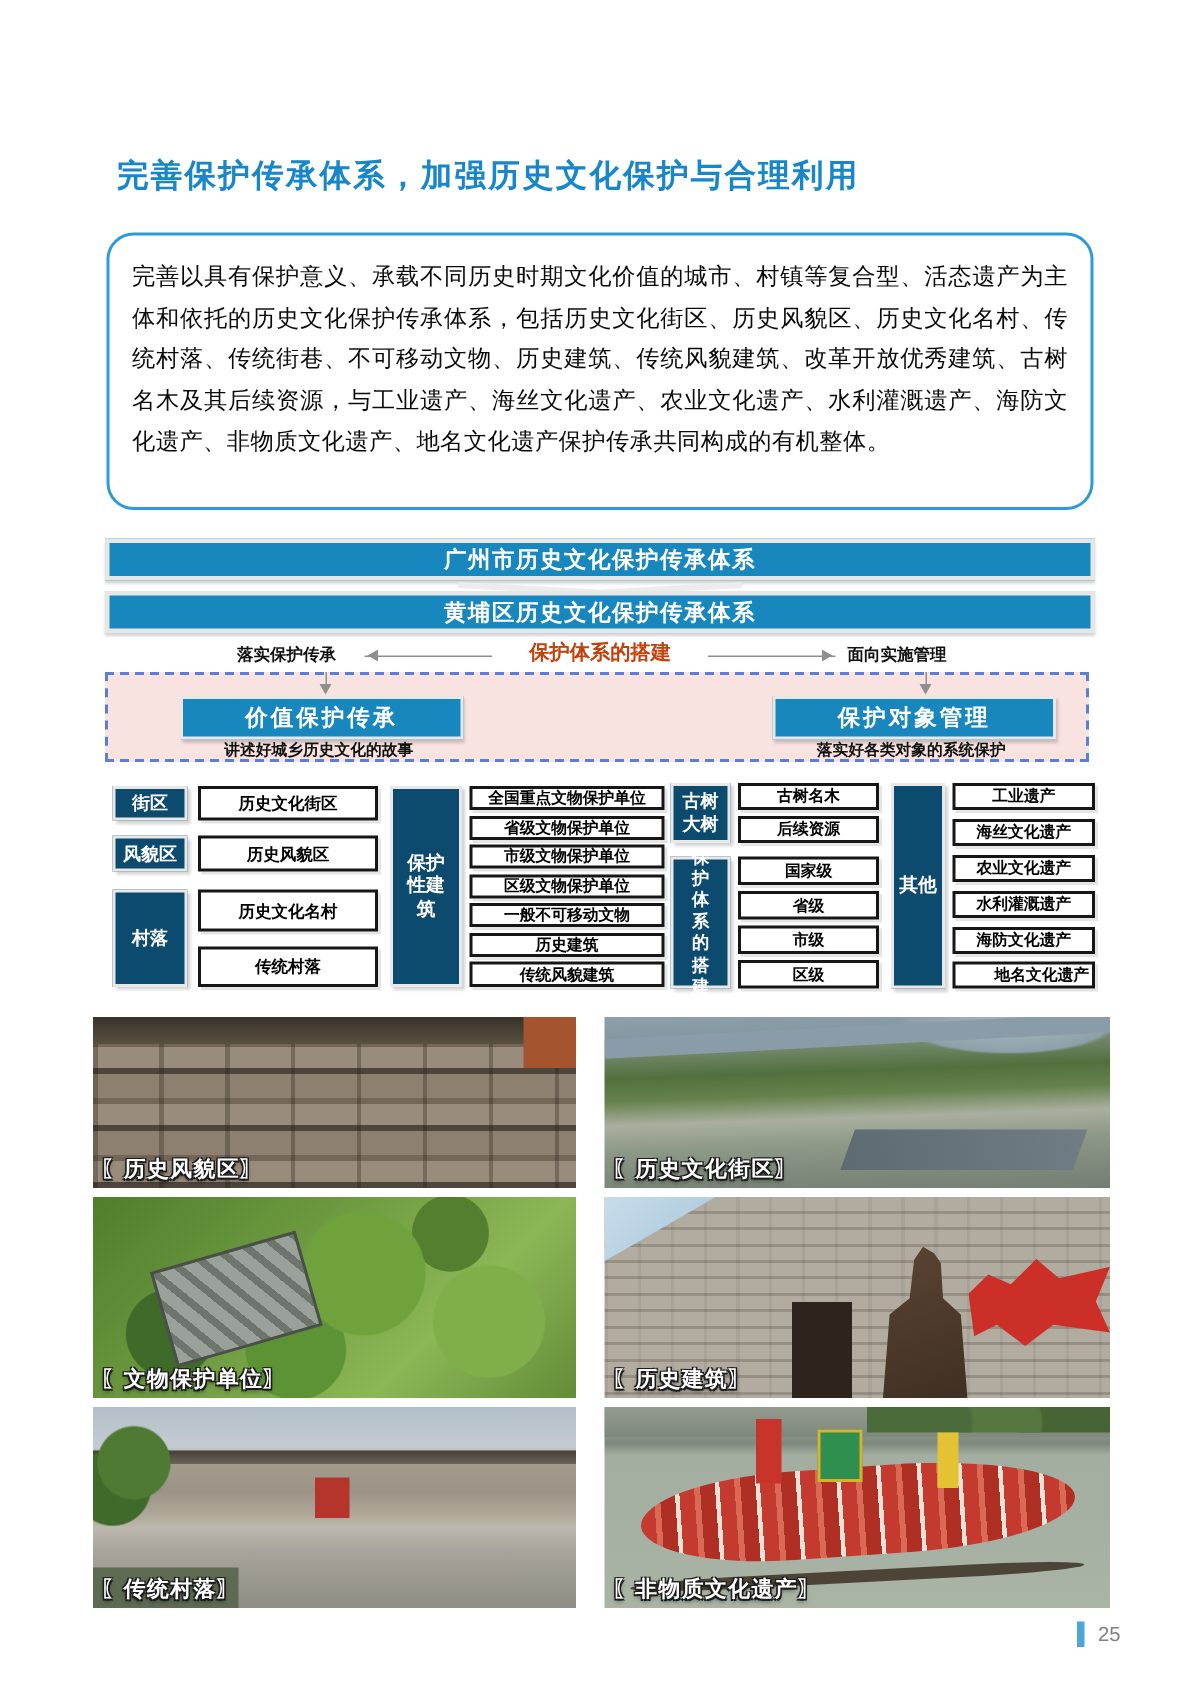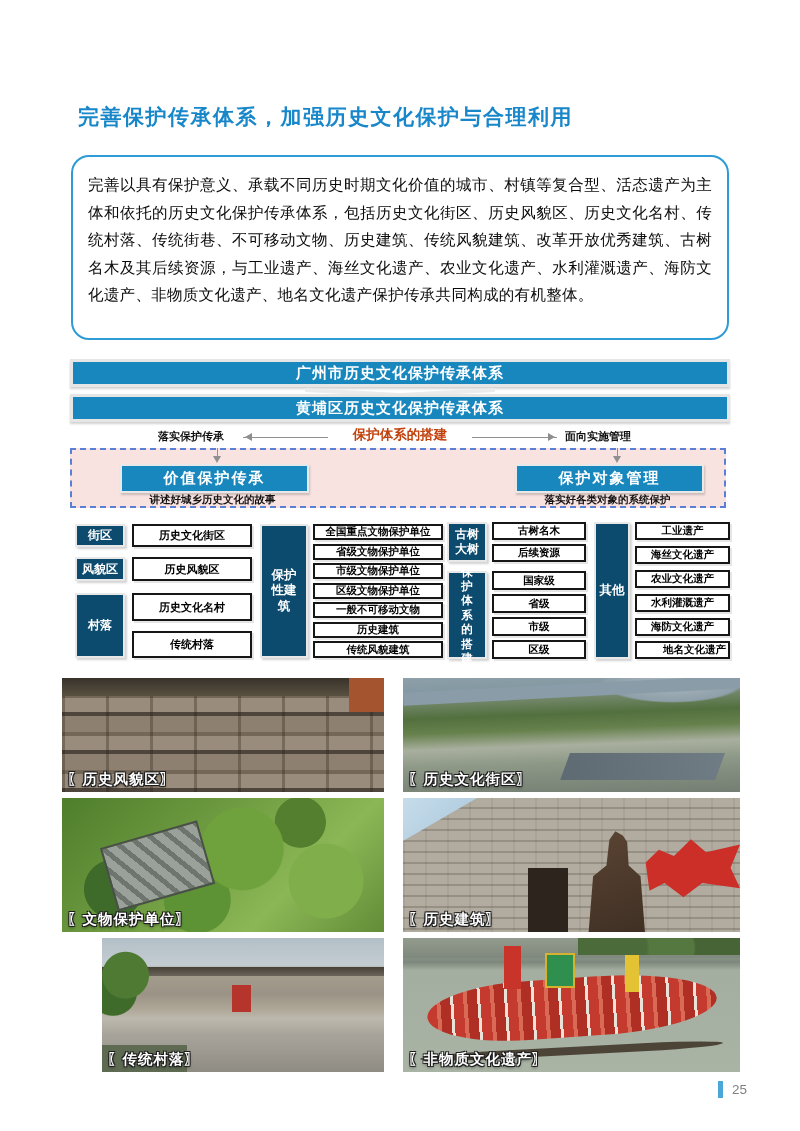--- a/index.html
+++ b/index.html
@@ -113,21 +113,21 @@
     repeating-linear-gradient(90deg, rgba(0,0,0,.05) 0 2px, transparent 2px 22px),
     repeating-linear-gradient(180deg,#b1aba0 0 9px,#968f83 9px 11px); }
   .p4-sky { left:0; top:0; width:22%; height:32%; background:linear-gradient(135deg,#c6dcea,#a9c6da); clip-path:polygon(0 0,100% 0,0 100%); }
   .p4-door { left:37%; bottom:0; width:12%; height:48%; background:#2c241d; }
   .p4-bust { right:26%; bottom:0; width:22%; height:80%;
     background:linear-gradient(160deg,#5d4635,#3f2f24);
     clip-path:polygon(14% 100%,20% 48%,38% 38%,42% 14%,50% 6%,60% 10%,66% 16%,68% 38%,84% 48%,90% 100%); }
   .p4-flag { right:0; top:28%; width:28%; height:48%; background:#cc2f27;
     clip-path:polygon(0 42%,14% 22%,30% 32%,48% 6%,64% 26%,100% 14%,90% 50%,100% 82%,60% 74%,40% 96%,20% 74%,4% 86%); }
   
-  .p5 { background:linear-gradient(180deg,#b3bfc7 0%,#c3ccd1 20%,#a59d8e 25%,#9b9486 42%,#b0a99a 54%,#bcb8ad 60%,#a8a49b 72%,#8f8c84 100%);margin-left:40px; }
+  .p5 { background:linear-gradient(180deg,#b3bfc7 0%,#c3ccd1 20%,#a59d8e 25%,#9b9486 42%,#b0a99a 54%,#bcb8ad 60%,#a8a49b 72%,#8f8c84 100%); }
   .p5-roofs { left:0; top:22%; width:100%; height:6%; background:linear-gradient(180deg,#463f35,#6b645a); }
   .p5-door { left:46%; top:35%; width:7%; height:20%; background:#b5342c; }
   .p5-tree { left:-2%; top:8%; width:20%; height:52%;
     background:radial-gradient(circle at 52% 38%, #4e7a33 0 44%, transparent 46%),
                radial-gradient(circle at 30% 62%, #3f6b2a 0 40%, transparent 42%); }
   .p5-pond { left:0; bottom:0; width:30%; height:20%; background:#5e6b52; }
   
   .p6 { background:linear-gradient(180deg,#98a295 0%,#8a9488 14%,#7d887c 18%,#a3ada0 24%,#aab4a5 100%); }
   .p6-wall { left:0; top:0; width:100%; height:15%; background:linear-gradient(180deg,#939b8f,#7f887c); }
   .p6-trees { left:52%; top:0; width:48%; height:13%;

